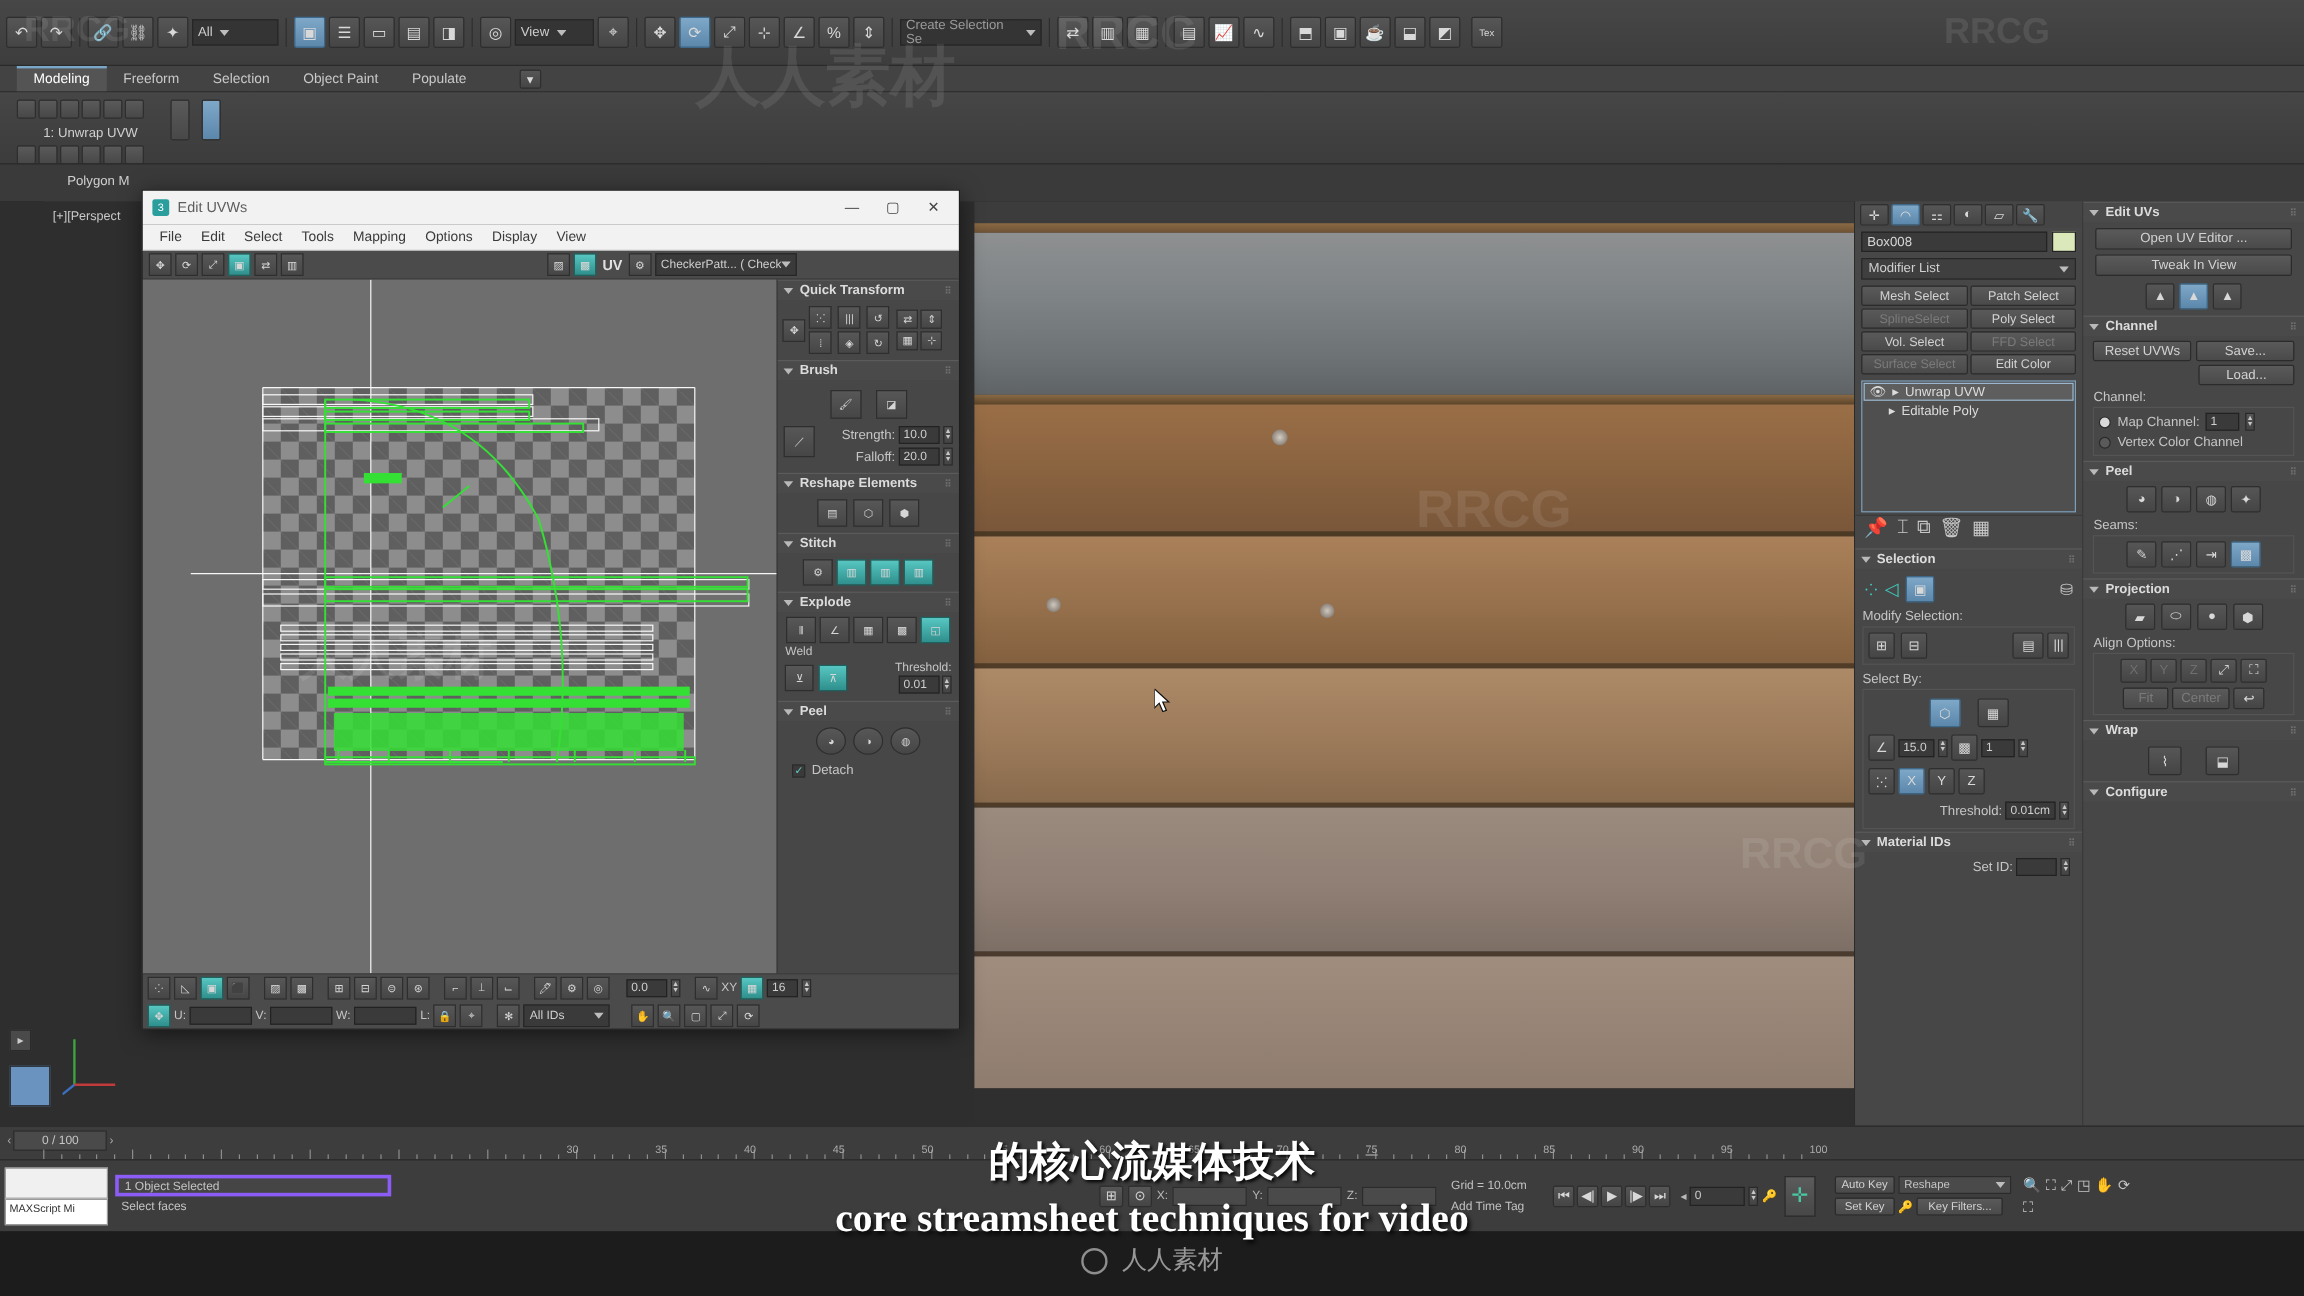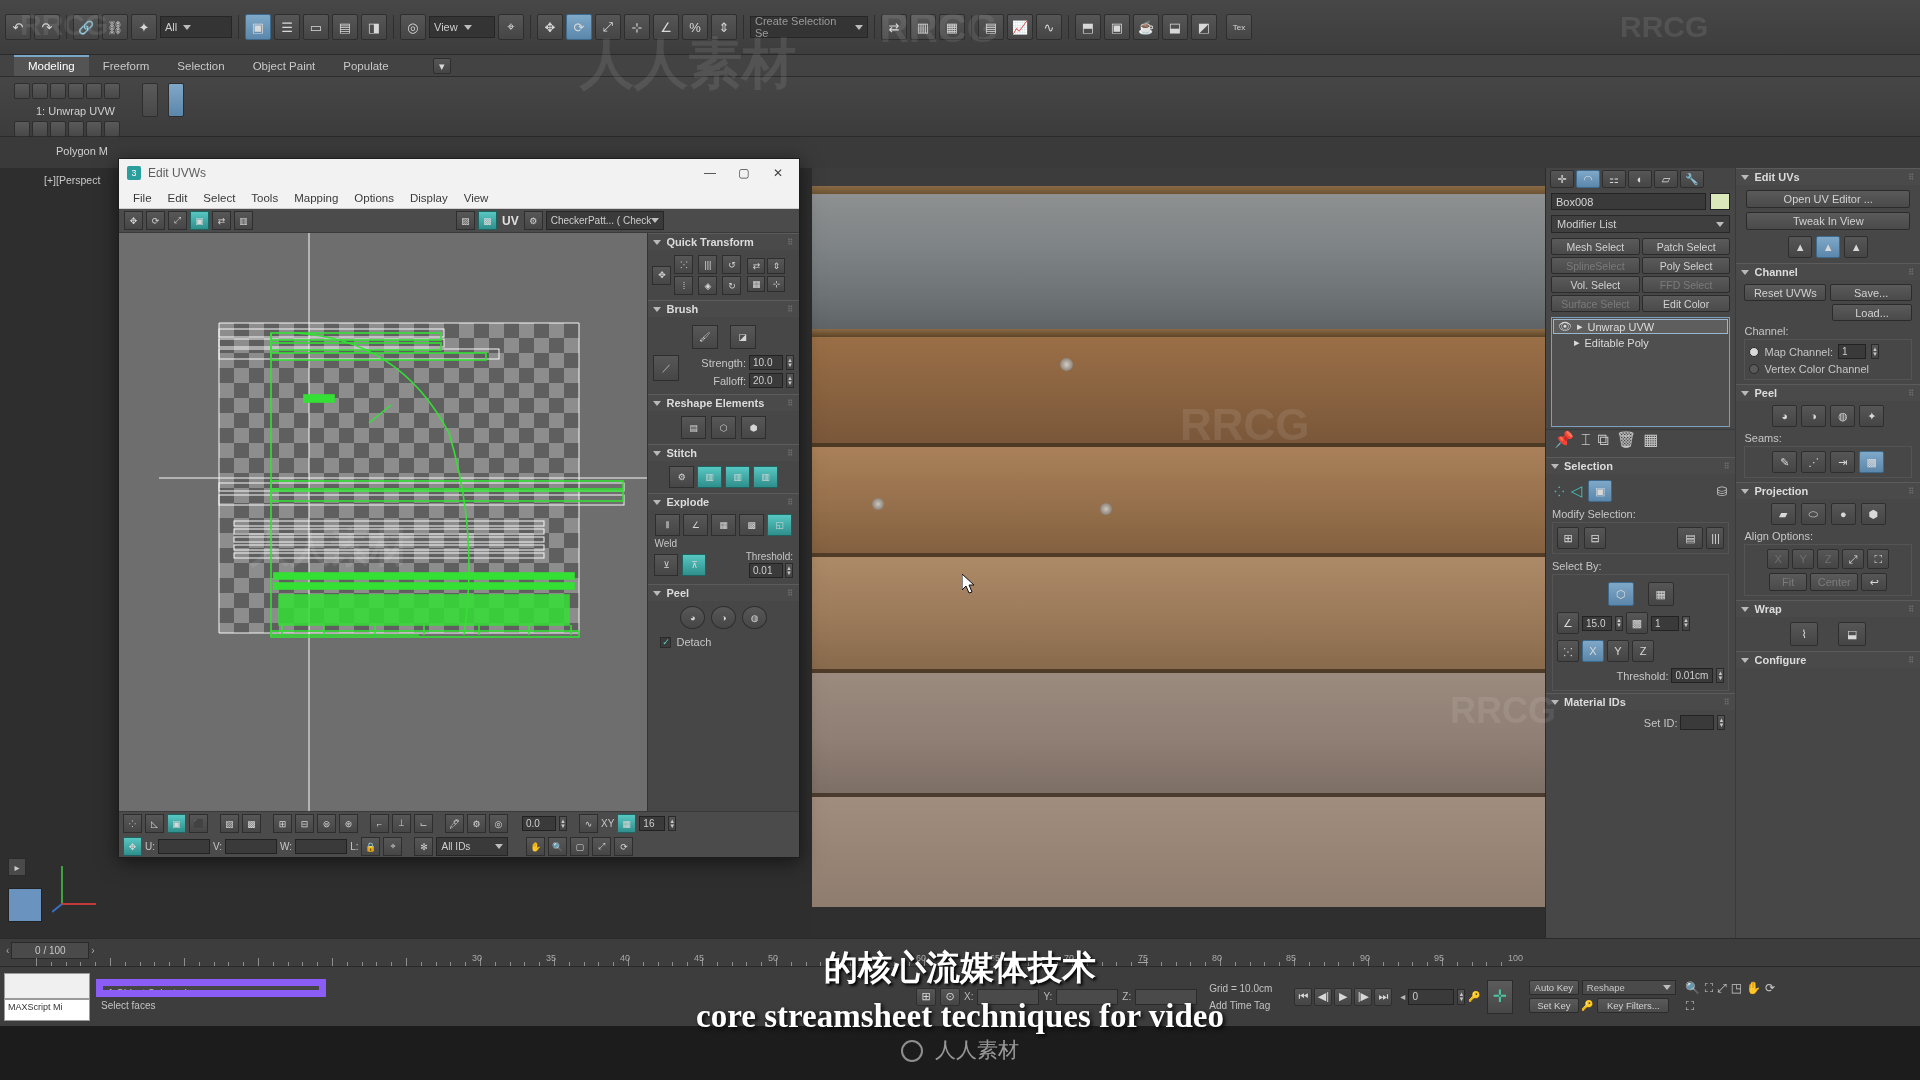--- a/index.html
+++ b/index.html
@@ -927,21 +927,21 @@
       </div>
   </div>
 
   <div id="statusbar">
     <div style="width:86px;margin-left:4px">
       <div style="height:26px;background:#f0f0f0;border:1px solid #9a9a9a"></div>
       <div style="height:22px;background:#fff;border:1px solid #9a9a9a;font-size:9px;
                   color:#333;padding:2px 3px;overflow:hidden">MAXScript Mi</div>
     </div>
     <div style="width:230px;margin-left:6px">
-      <div style="height:18px;background:#454545;border:7px solid #8b5cf6;font-size:10px;
+      <div style="height:18px;background:#454545;border:3px solid #8b5cf6;font-size:10px;
                   color:#c4c4c4;padding:2px 5px;overflow:hidden">1 Object Selected</div>
       <div style="height:18px;font-size:10px;color:#c4c4c4;padding:3px 5px">Select faces</div>
     </div>
     <div style="display:flex;align-items:center;gap:4px;margin-left:590px">
       <div class="icob" style="width:20px;height:18px">⊞</div>
       <div class="icob" style="width:20px;height:18px">⊙</div>
       <span style="font-size:10px;color:#b9b9b9">X:</span>
       <div style="width:62px;height:16px;background:#4a4a4a;border:1px solid #2b2b2b"></div>
       <span style="font-size:10px;color:#b9b9b9">Y:</span>
       <div style="width:62px;height:16px;background:#4a4a4a;border:1px solid #2b2b2b"></div>

